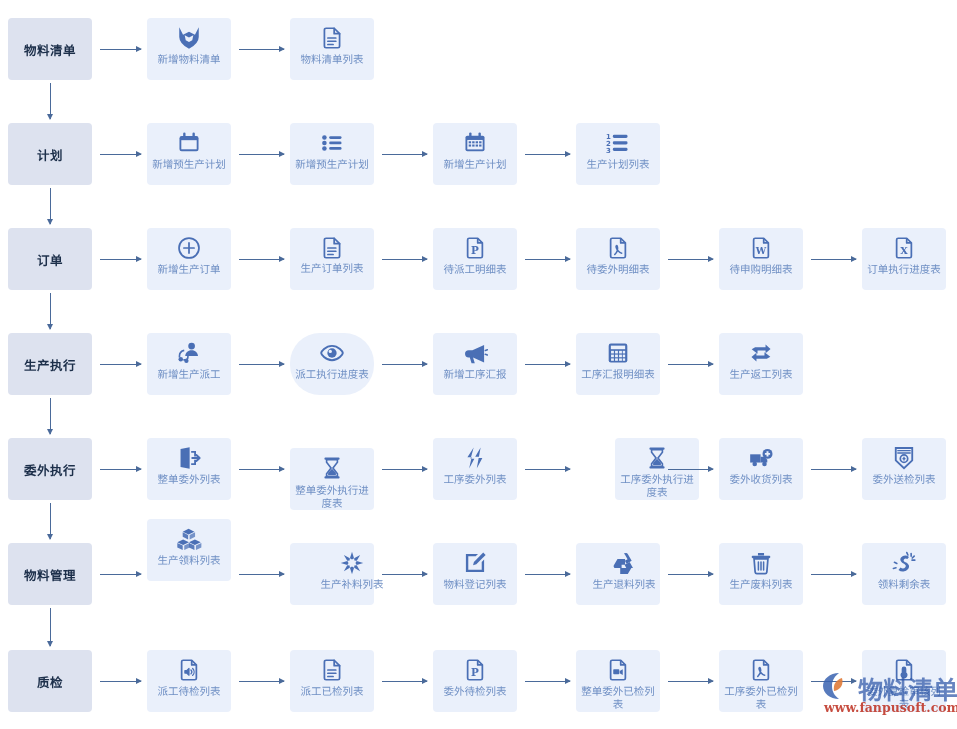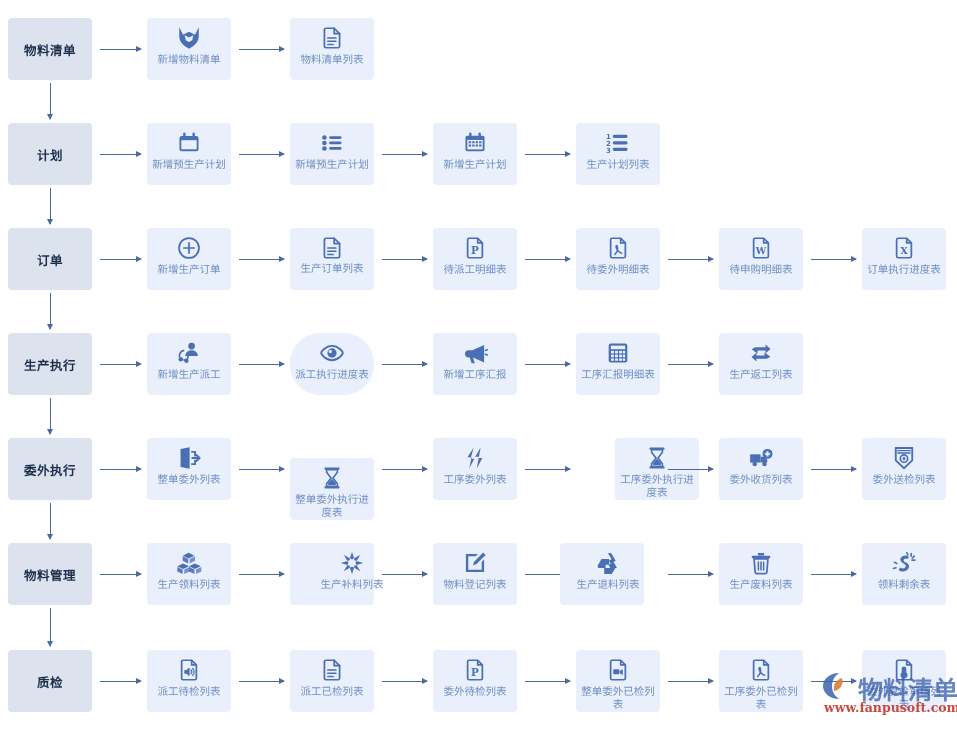--- a/index.html
+++ b/index.html
@@ -361,21 +361,21 @@
         <svg width="26" height="26" viewBox="0 0 24 24" fill="currentColor">
           <path d="M4.2 3.6 L12.6 2 v20 L4.2 20.4 Z"></path>
           <path d="M14 6.4 h3.6 v4.2" fill="none" stroke="#4a6fb5" stroke-width="1.7"></path>
           <path d="M14 17.6 h3.6 v-4" fill="none" stroke="#4a6fb5" stroke-width="1.7"></path>
           <path d="M15 12 h6.4 m-2.6 -2.8 L21.8 12 l-3 2.8" fill="none" stroke="#4a6fb5" stroke-width="1.8" stroke-linecap="round" stroke-linejoin="round"></path>
         </svg>
       </div>
       <div class="lbl">整单委外列表</div>
     </div>
     <div class="harrow" style="left: 239px; top: 469px; width: 45px;"></div>
-    <div class="node" style="left: 290px; top: 458px;">
+    <div class="node" style="left: 290px; top: 448px; justify-content: space-between;">
       <div class="ic">
         <svg width="26" height="26" viewBox="0 0 24 24" fill="currentColor">
           <rect x="5" y="2.4" width="14" height="1.9" rx="0.9"></rect>
           <rect x="5" y="19.7" width="14" height="1.9" rx="0.9"></rect>
           <path d="M7 4.3 h10 v2.4 L12.9 12 L17 17.3 v2.4 H7 v-2.4 L11.1 12 L7 6.7 Z" fill="none" stroke="#4a6fb5" stroke-width="1.5"></path>
           <path d="M8.4 16.4 L12 12.6 L15.6 16.4 v2 H8.4 Z"></path>
         </svg>
       </div>
       <div class="lbl">整单委外执行进度表</div>
     </div>
@@ -425,21 +425,21 @@
           <path d="M12 10.8 v3.6 M10.6 12.6 h2.8" stroke="#4a6fb5" stroke-width="1.3"></path>
         </svg>
       </div>
       <div class="lbl">委外送检列表</div>
     </div>
     <div class="rowlabel" style="left: 8px; top: 543px;">
       <span>物料管理</span>
     </div>
     <div class="varrow" style="left: 50px; top: 608px; height: 38px;"></div>
     <div class="harrow" style="left: 100px; top: 574px; width: 41px;"></div>
-    <div class="node" style="left: 147px; top: 543px;">
+    <div class="node" style="left: 147px; top: 519px;">
       <div class="ic">
         <svg width="26" height="26" viewBox="0 0 24 24" fill="currentColor">
           <path d="M11.6 2.6 L17 5.2 L11.6 7.8 L6.2 5.2 Z"></path>
           <path d="M6.2 5.8 v4.2 l5 2.4 V8.2 Z" opacity="0.9"></path>
           <path d="M17.6 5.8 v4.2 l-5 2.4 V8.2 Z" opacity="0.72"></path>
           <path d="M6.6 12.4 L12 15 L6.6 17.6 L1.2 15 Z"></path>
           <path d="M1.2 15.6 v4.2 l5 2.4 V18 Z" opacity="0.9"></path>
           <path d="M12.6 15.6 v4.2 l-5 2.4 V18 Z" opacity="0.72"></path>
           <path d="M17.4 12.4 L22.8 15 L17.4 17.6 L12 15 Z"></path>
           <path d="M12 15.6 v4.2 l5 2.4 V18 Z" opacity="0.9"></path>
@@ -468,21 +468,21 @@
     <div class="node" style="left: 433px; top: 543px;">
       <div class="ic">
         <svg width="26" height="26" viewBox="0 0 24 24" fill="currentColor">
           <path d="M3.6 3.6 h11.2 l-2.2 2.2 H5.8 v12.4 h12.4 v-7.2 l2.2 -2.2 v11.6 H3.6 Z"></path>
           <path d="M19.6 2.4 l2.2 2.2 l-8.6 8.6 l-3 0.8 l0.8 -3 Z"></path>
         </svg>
       </div>
       <div class="lbl">物料登记列表</div>
     </div>
     <div class="harrow" style="left: 525px; top: 574px; width: 45px;"></div>
-    <div class="node" style="left: 560px; top: 543px; padding-left: 12px;">
+    <div class="node" style="left: 576px; top: 543px; padding-left: 12px;">
       <div class="ic">
         <svg width="26" height="26" viewBox="0 0 24 24" fill="currentColor">
           <path d="M12 2.8 l3.3 5.7 l-2.5 1.4 l1.6 2.8 l4.7 -2.7 l-3.5 -6.1 a2 2 0 0 0 -3.6 0.2 Z"></path>
           <path d="M3.2 16.5 l6.6 0 l0 -2.9 l3.2 0 l0 -5.4 l-7 0 l-3.5 6.1 a2 2 0 0 0 0.7 2.2 Z"></path>
           <path d="M20.8 16.5 l-3.3 5.7 l-7 0 l0 -5.7 l5.6 0 l-1.6 -2.8 l4.7 -2.7 l3.1 5.5 Z" transform="translate(-2,0)"></path>
         </svg>
       </div>
       <div class="lbl">生产退料列表</div>
     </div>
     <div class="harrow" style="left: 668px; top: 574px; width: 45px;"></div>

